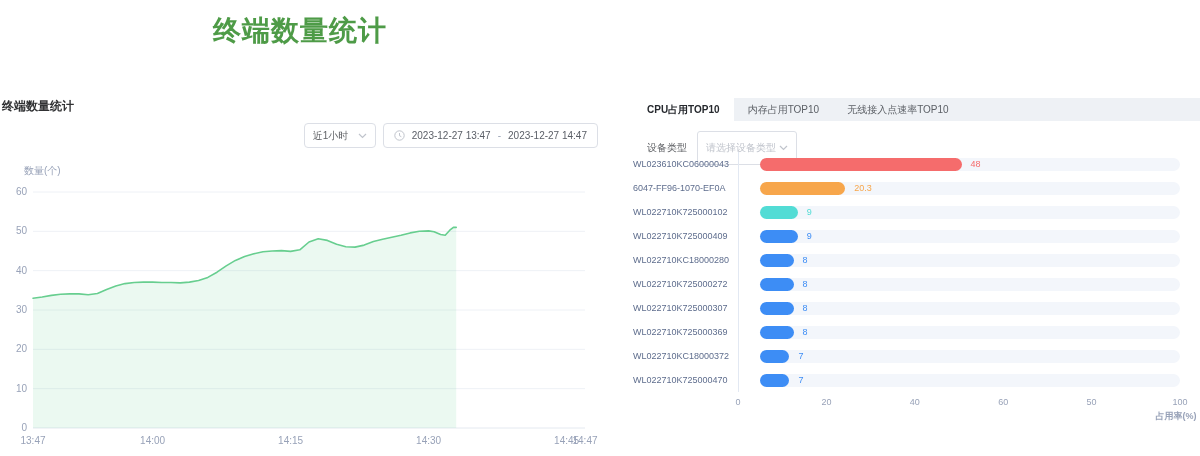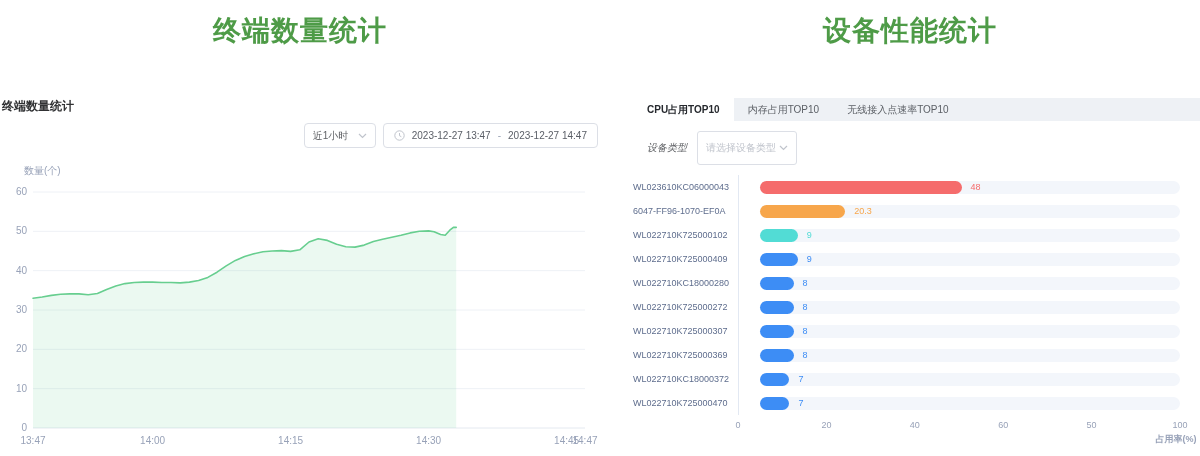--- a/index.html
+++ b/index.html
@@ -32,27 +32,27 @@
 
   #line-svg { position:absolute; top:160px; left:0; }
 
   
   .tabbar { position:absolute; top:98px; left:13px; right:0; height:23px; background:#eef1f5;
     display:flex; align-items:stretch; }
   .tab { display:flex; align-items:center; padding:0 14px; font-size:10px; color:#5c6066; cursor:pointer; white-space:nowrap; }
   .tab.active { background:#fff; color:#26292e; font-weight:bold; }
 
   .device-row { position:absolute; top:131px; left:27px; display:flex; align-items:center; gap:10px; }
-  .device-label { font-size:10px; color:#606266;font-style:italic; }
+  .device-label { font-size:10px; color:#606266; }
   .device-select { width:100px; height:23px; border:1px solid #dcdfe6; border-radius:3px;
     display:flex; align-items:center; justify-content:space-between; padding:16px 8px;
     font-size:10px; background:#fff; cursor:pointer; }
   .placeholder { color:#c0c4cc; }
 
-  .bars-box { position:absolute; top:175px; left:13px; right:20px; }
+  .bars-box { position:absolute; top:152px; left:13px; right:20px; }
   .bar-row { display:flex; align-items:center; height:24px; }
   .bar-label { width:97px; padding-right:8px; text-align:right; font-size:9px; color:#5e6d8d; white-space:nowrap; }
   .bar-track { position:relative; flex:1; height:13px; background:#f3f6fb; border-radius:7px;margin-left:30px; }
   .bar-fill  { position:absolute; left:0; top:0; height:13px; border-radius:7px; }
   .bar-value { position:absolute; top:50%; transform:translateY(-50%); font-size:9px; white-space:nowrap; }
   .y-axis-line { position:absolute; left:105px; top:0; width:1px; background:#e2e8f2; }
   .bar-axis { position:relative; margin-left:105px; height:12px; margin-top:5px; }
   .bar-tick { position:absolute; transform:translateX(-50%); font-size:9px; color:#98a2b8; }
   .bar-axis-name { position:absolute; left:100%; top:13px; transform:translateX(-60%);
     font-size:9px; color:#98a2b8; white-space:nowrap;font-weight:bold; }
@@ -109,21 +109,20 @@
         <text x="290.6" y="284" font-size="10" fill="#98a2b8" text-anchor="middle">14:15</text>
         <text x="428.6" y="284" font-size="10" fill="#98a2b8" text-anchor="middle">14:30</text>
         <text x="566.6" y="284" font-size="10" fill="#98a2b8" text-anchor="middle">14:45</text>
         <text x="585" y="284" font-size="10" fill="#98a2b8" text-anchor="middle">14:47</text>
         <path d="M 33.0 138.2 L 42.2 137.0 L 51.4 135.4 L 60.6 134.3 L 69.8 133.9 L 79.0 133.9 L 88.2 134.7 L 97.4 133.5 L 106.6 129.5 L 115.8 126.0 L 125.0 123.6 L 134.2 122.5 L 143.4 122.1 L 152.6 122.1 L 161.8 122.5 L 171.0 122.5 L 180.2 122.9 L 189.4 122.1 L 198.6 120.5 L 207.8 117.4 L 217.0 112.2 L 226.2 105.9 L 235.4 100.4 L 244.6 96.5 L 253.8 93.8 L 263.0 91.8 L 272.2 91.0 L 281.4 90.6 L 290.6 91.4 L 299.8 89.8 L 309.0 82.0 L 318.2 78.8 L 327.4 80.4 L 336.6 84.3 L 345.8 86.7 L 355.0 87.1 L 364.2 85.1 L 373.4 81.6 L 382.6 79.2 L 391.8 77.2 L 401.0 75.3 L 410.2 72.9 L 419.4 71.3 L 428.6 70.9 L 434.1 71.7 L 440.6 74.5 L 445.2 75.3 L 449.8 70.2 L 453.4 67.4 L 456.2 67.4 L 456.2 268 L 33.0 268 Z" fill="#67ce8f" fill-opacity="0.13" stroke="none"></path>
         <path d="M 33.0 138.2 L 42.2 137.0 L 51.4 135.4 L 60.6 134.3 L 69.8 133.9 L 79.0 133.9 L 88.2 134.7 L 97.4 133.5 L 106.6 129.5 L 115.8 126.0 L 125.0 123.6 L 134.2 122.5 L 143.4 122.1 L 152.6 122.1 L 161.8 122.5 L 171.0 122.5 L 180.2 122.9 L 189.4 122.1 L 198.6 120.5 L 207.8 117.4 L 217.0 112.2 L 226.2 105.9 L 235.4 100.4 L 244.6 96.5 L 253.8 93.8 L 263.0 91.8 L 272.2 91.0 L 281.4 90.6 L 290.6 91.4 L 299.8 89.8 L 309.0 82.0 L 318.2 78.8 L 327.4 80.4 L 336.6 84.3 L 345.8 86.7 L 355.0 87.1 L 364.2 85.1 L 373.4 81.6 L 382.6 79.2 L 391.8 77.2 L 401.0 75.3 L 410.2 72.9 L 419.4 71.3 L 428.6 70.9 L 434.1 71.7 L 440.6 74.5 L 445.2 75.3 L 449.8 70.2 L 453.4 67.4 L 456.2 67.4" fill="none" stroke="#67ce8f" stroke-width="1.6" stroke-linejoin="round" stroke-linecap="round"></path>
       </svg>
   </div>
 
   <div class="half half-right">
-    <div class="big-heading">设备性能统计</div>
 
     <div class="tabbar" id="perf-tabbar">
         <div class="tab active">CPU占用TOP10</div>
         <div class="tab">内存占用TOP10</div>
         <div class="tab">无线接入点速率TOP10</div>
       </div>
 
     <div class="device-row">
       <span class="device-label">设备类型</span>
       <div class="device-select">

